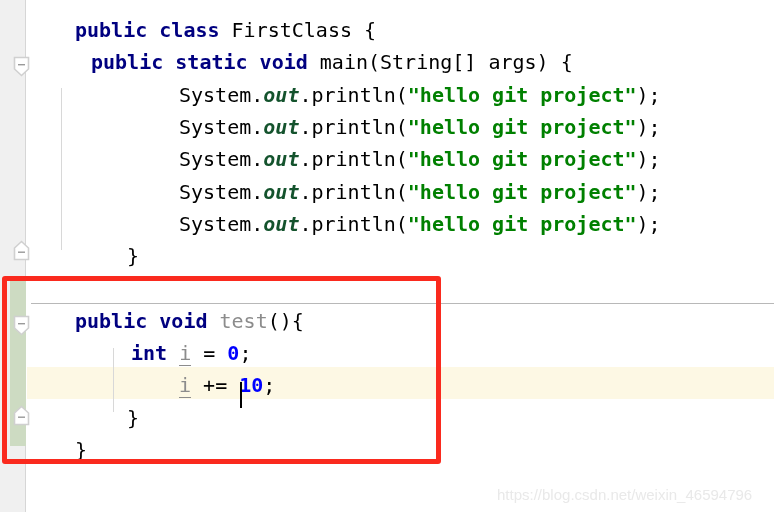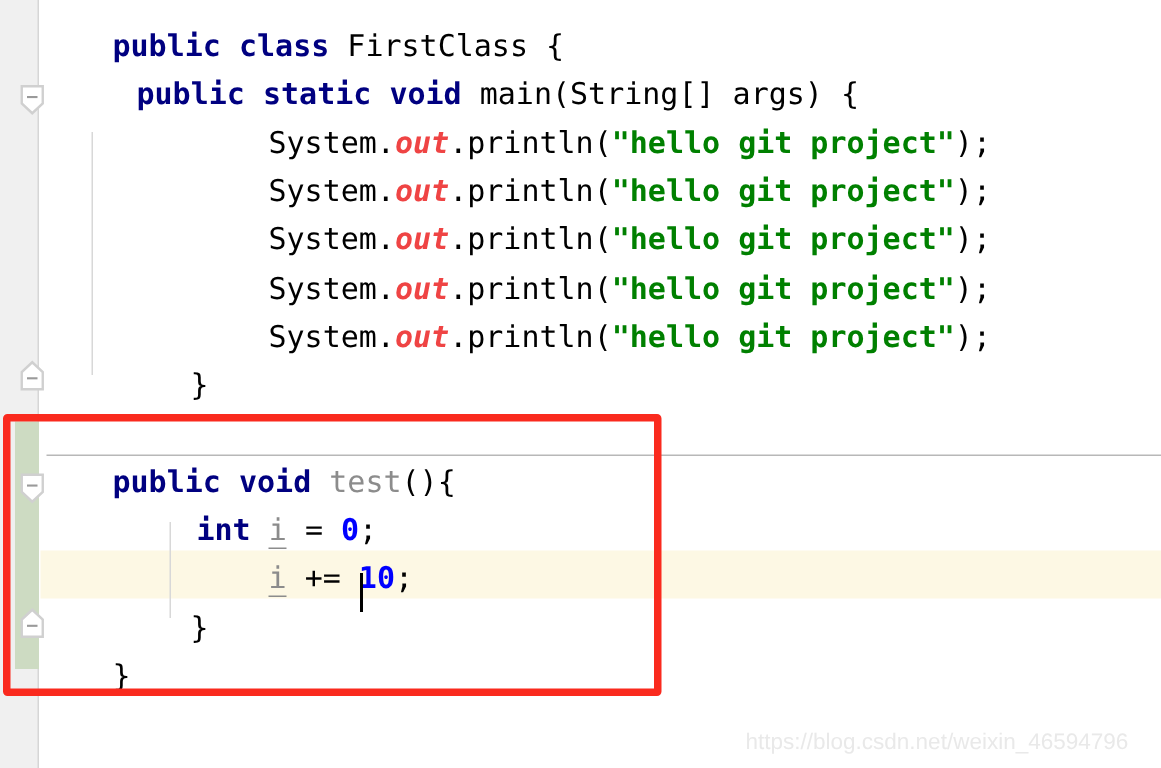--- a/index.html
+++ b/index.html
@@ -87,21 +87,21 @@
   .indent-guide {
     position: absolute;
     width: 1px;
     background: #d8d8d8;
   }
 
   
   .kw   { color: #000080; font-weight: bold; }
   .str  { color: #008000; font-weight: bold; }
   .num  { color: #0000ff; font-weight: bold; }
-  .stat { color: #ef4444; font-weight: bold; font-style: italic; }
+  .stat { color: #14532d; font-weight: bold; font-style: italic; }
   .gray { color: #8c8c8c; }
   .unused {
     color: #8c8c8c;
     border-bottom: 1px solid #8c8c8c;
   }
   .plain { color: #000000; }
 
   
   .caret {
     position: absolute;

